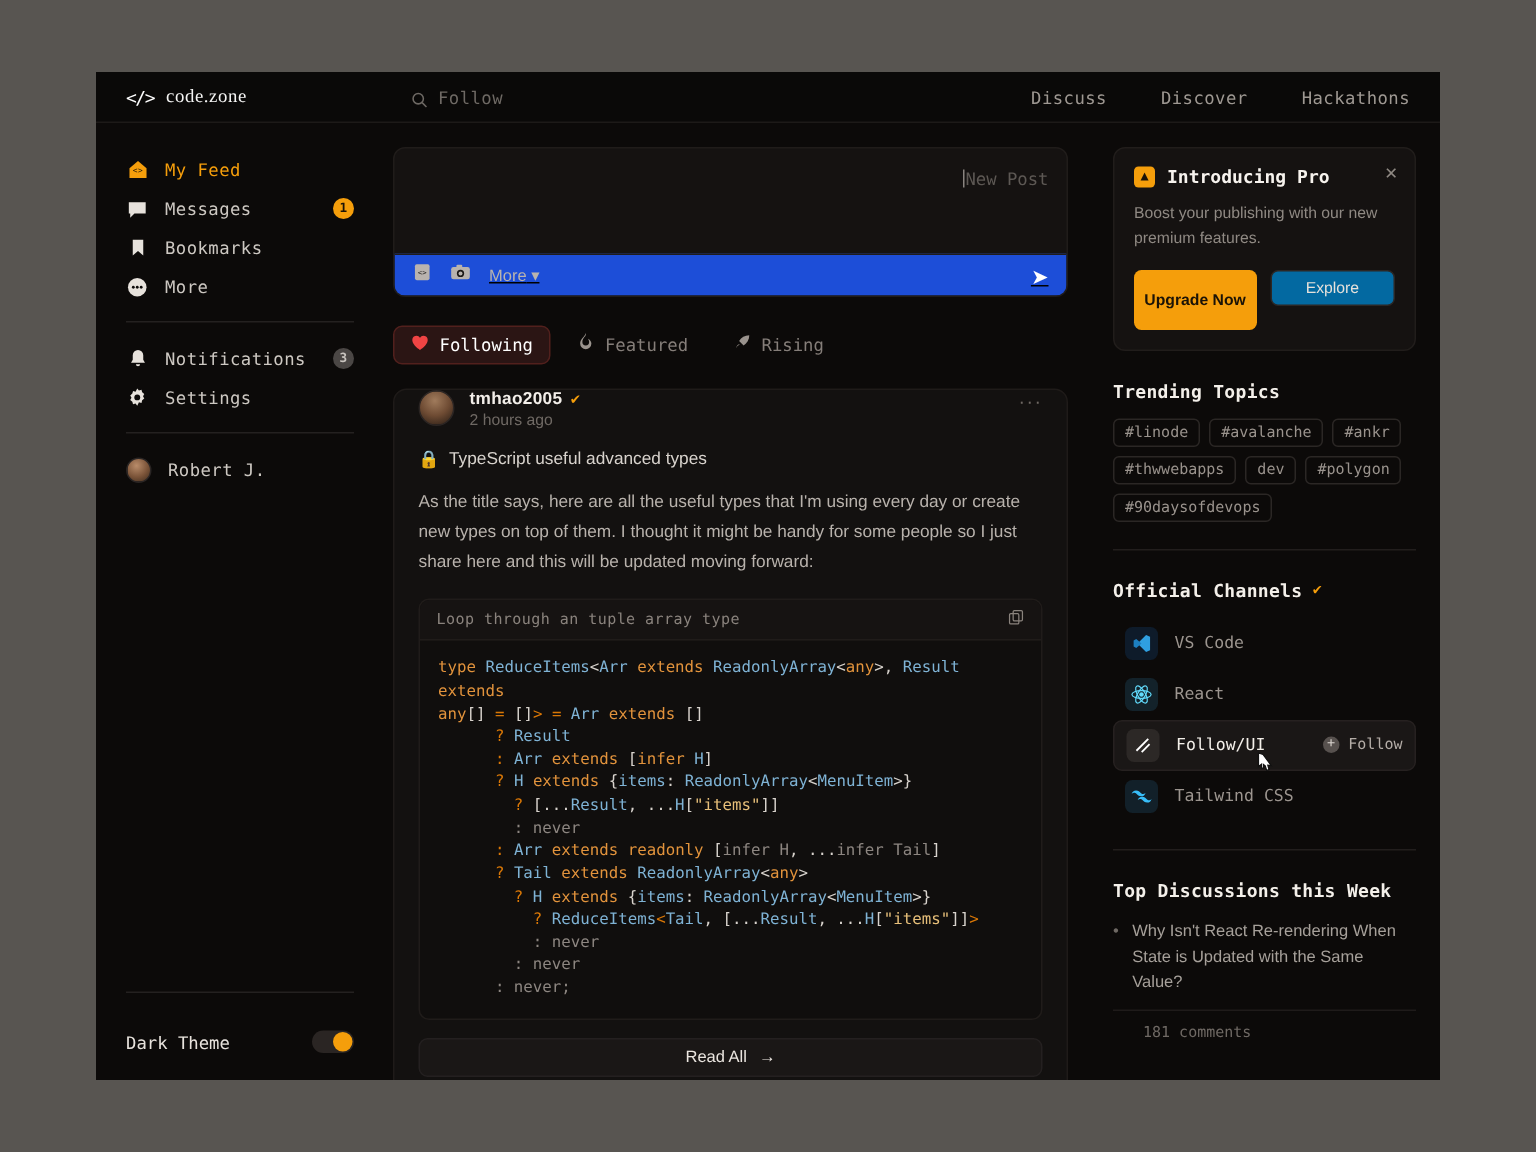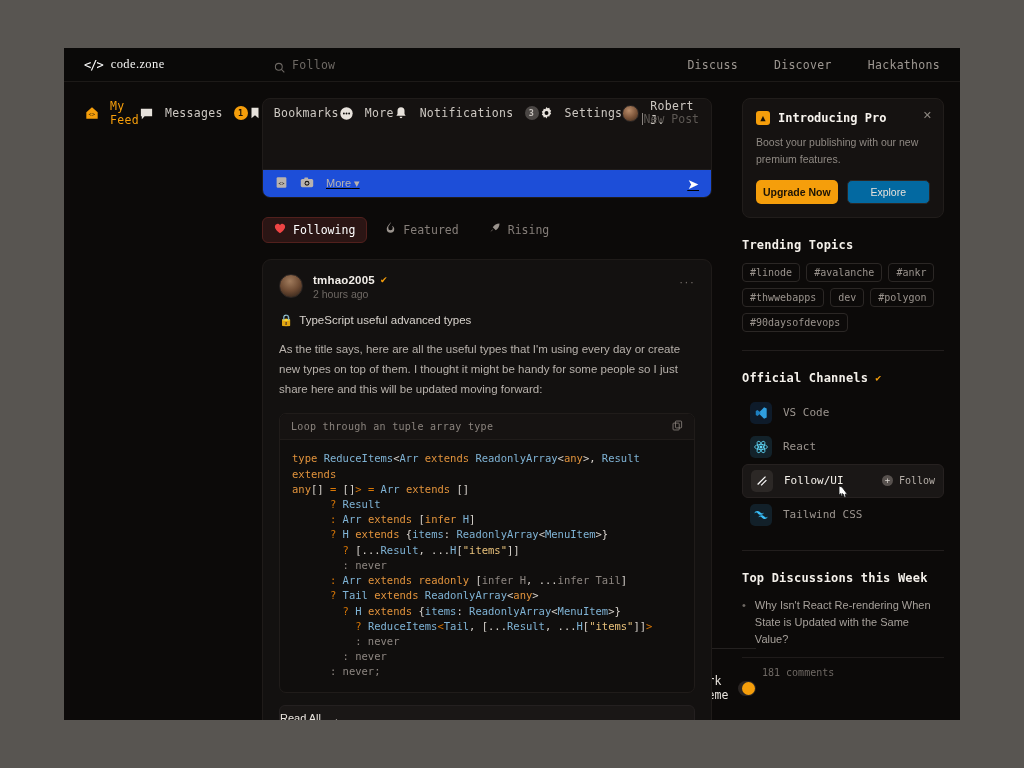--- a/index.html
+++ b/index.html
@@ -36,21 +36,21 @@
   .topnav { margin-left: auto; display: flex; gap: 36px; }
   .topnav a { color: #9e9892; font-family: "DejaVu Sans Mono", monospace; font-size: 11.5px; text-decoration: none; letter-spacing:.3px; }
 
   
   .body-row { flex: 1; display: flex; min-height: 0; }
 
   
   .sidebar {
     width: 190px; flex: 0 0 190px;
     padding: 18px 18px 0 20px;
-    display: flex; 
+    display: flex; flex-direction: column;
     background: #0c0a09;
   }
   .nav-item {
     display: flex; align-items: center; gap: 11px;
     height: 26px; margin-bottom: 0px;
     color: #cdc8c2; font-family: "DejaVu Sans Mono", monospace;
     font-size: 11.5px; letter-spacing: .3px;
     position: relative; cursor: pointer;
   }
   .nav-item.active { color: #f59e0b; }
@@ -116,21 +116,21 @@
   .tab {
     display: flex; align-items: center; gap: 7px;
     padding: 6px 12px; border-radius: 6px;
     font-family: "DejaVu Sans Mono", monospace; font-size: 11.5px;
     color: #857e79; cursor: pointer;
   }
   .tab.active { background: #2b1514; color: #fff; border: 1px solid #52201d; padding: 5px 11px; }
 
   .post {
     background: #131110; border: 1px solid #1f1b19; border-radius: 9px;
-    padding: 14px 16px 16px 16px;
+    padding: 0 16px 16px 16px;
   }
   .post-head { display: flex; align-items: flex-start; gap: 10px; }
   .avatar-md {
     width: 24px; height: 24px; border-radius: 50%; flex: 0 0 24px;
     background: radial-gradient(circle at 45% 28%, #a07b5c 0%, #6e4b33 50%, #241a13 100%);
     border: 1px solid #2b2523;
   }
   .uname { color: #f2eee9; font-size: 11.5px; font-weight: bold; letter-spacing:.2px; }
   .verified { color: #f59e0b; font-size: 9px; }
   .ago { color: #6f6964; font-size: 10.5px; margin-top: 2px; }
@@ -159,21 +159,21 @@
   .k { color: #e2933c; }      
   .t { color: #7fb3d5; }      
   .p { color: #d8d3cd; }      
   .s { color: #e8c07a; }      
   .n { color: #8d8681; }      
   .o { color: #d97706; }      
 
   .readall {
     margin-top: 12px; height: 26px; border-radius: 6px;
     background: #1a1716; border: 1px solid #242020;
-    display: flex; align-items: center; justify-content: flex-start; gap: 8px;
+    display: flex; align-items: center; justify-content: center; gap: 8px;
     color: #ebe6e0; font-size: 11px; cursor: pointer;
   }
 
   
   .rail {
     width: 232px; flex: 0 0 232px;
     padding: 16px 16px 0 14px;
   }
   .pro-card {
     background: #151211; border: 1px solid #211d1b; border-radius: 8px;
@@ -185,21 +185,21 @@
   }
   .pro-ico {
     width: 14px; height: 14px; border-radius: 3px; background: #f59e0b;
     display: flex; align-items: center; justify-content: center;
     color: #1a1207; font-size: 9px; line-height: 1;
   }
   .pro-close { position: absolute; right: 11px; top: 10px; color: #8e8882; font-size: 11px; cursor: pointer; }
   .pro-sub { color: #8f8983; font-size: 10.5px; line-height: 1.6; margin-top: 9px; }
   .pro-btns { display: flex; gap: 9px; margin-top: 12px; }
   .btn-primary {
-    flex: 1; height: 24px; border-radius: 5px; background: #f59e0b; color: #1b1307;
+    flex: 1; height: 40px; border-radius: 5px; background: #f59e0b; color: #1b1307;
     font-size: 10.5px; font-weight: bold; display: flex; align-items: center; justify-content: center; cursor: pointer;
   }
   .btn-ghost {
     flex: 1; height: 24px; border-radius: 5px; background: #0369a1; border: 1px solid #2c2725;
     color: #e6e1db; font-size: 10.5px; display: flex; align-items: center; justify-content: center; cursor: pointer;
   }
   .rail-h {
     color: #f4f0ea; font-family: "DejaVu Sans Mono", monospace;
     font-size: 12px; font-weight: bold; letter-spacing: .2px;
     margin: 20px 0 11px 0; display: flex; align-items: center; gap: 7px;

